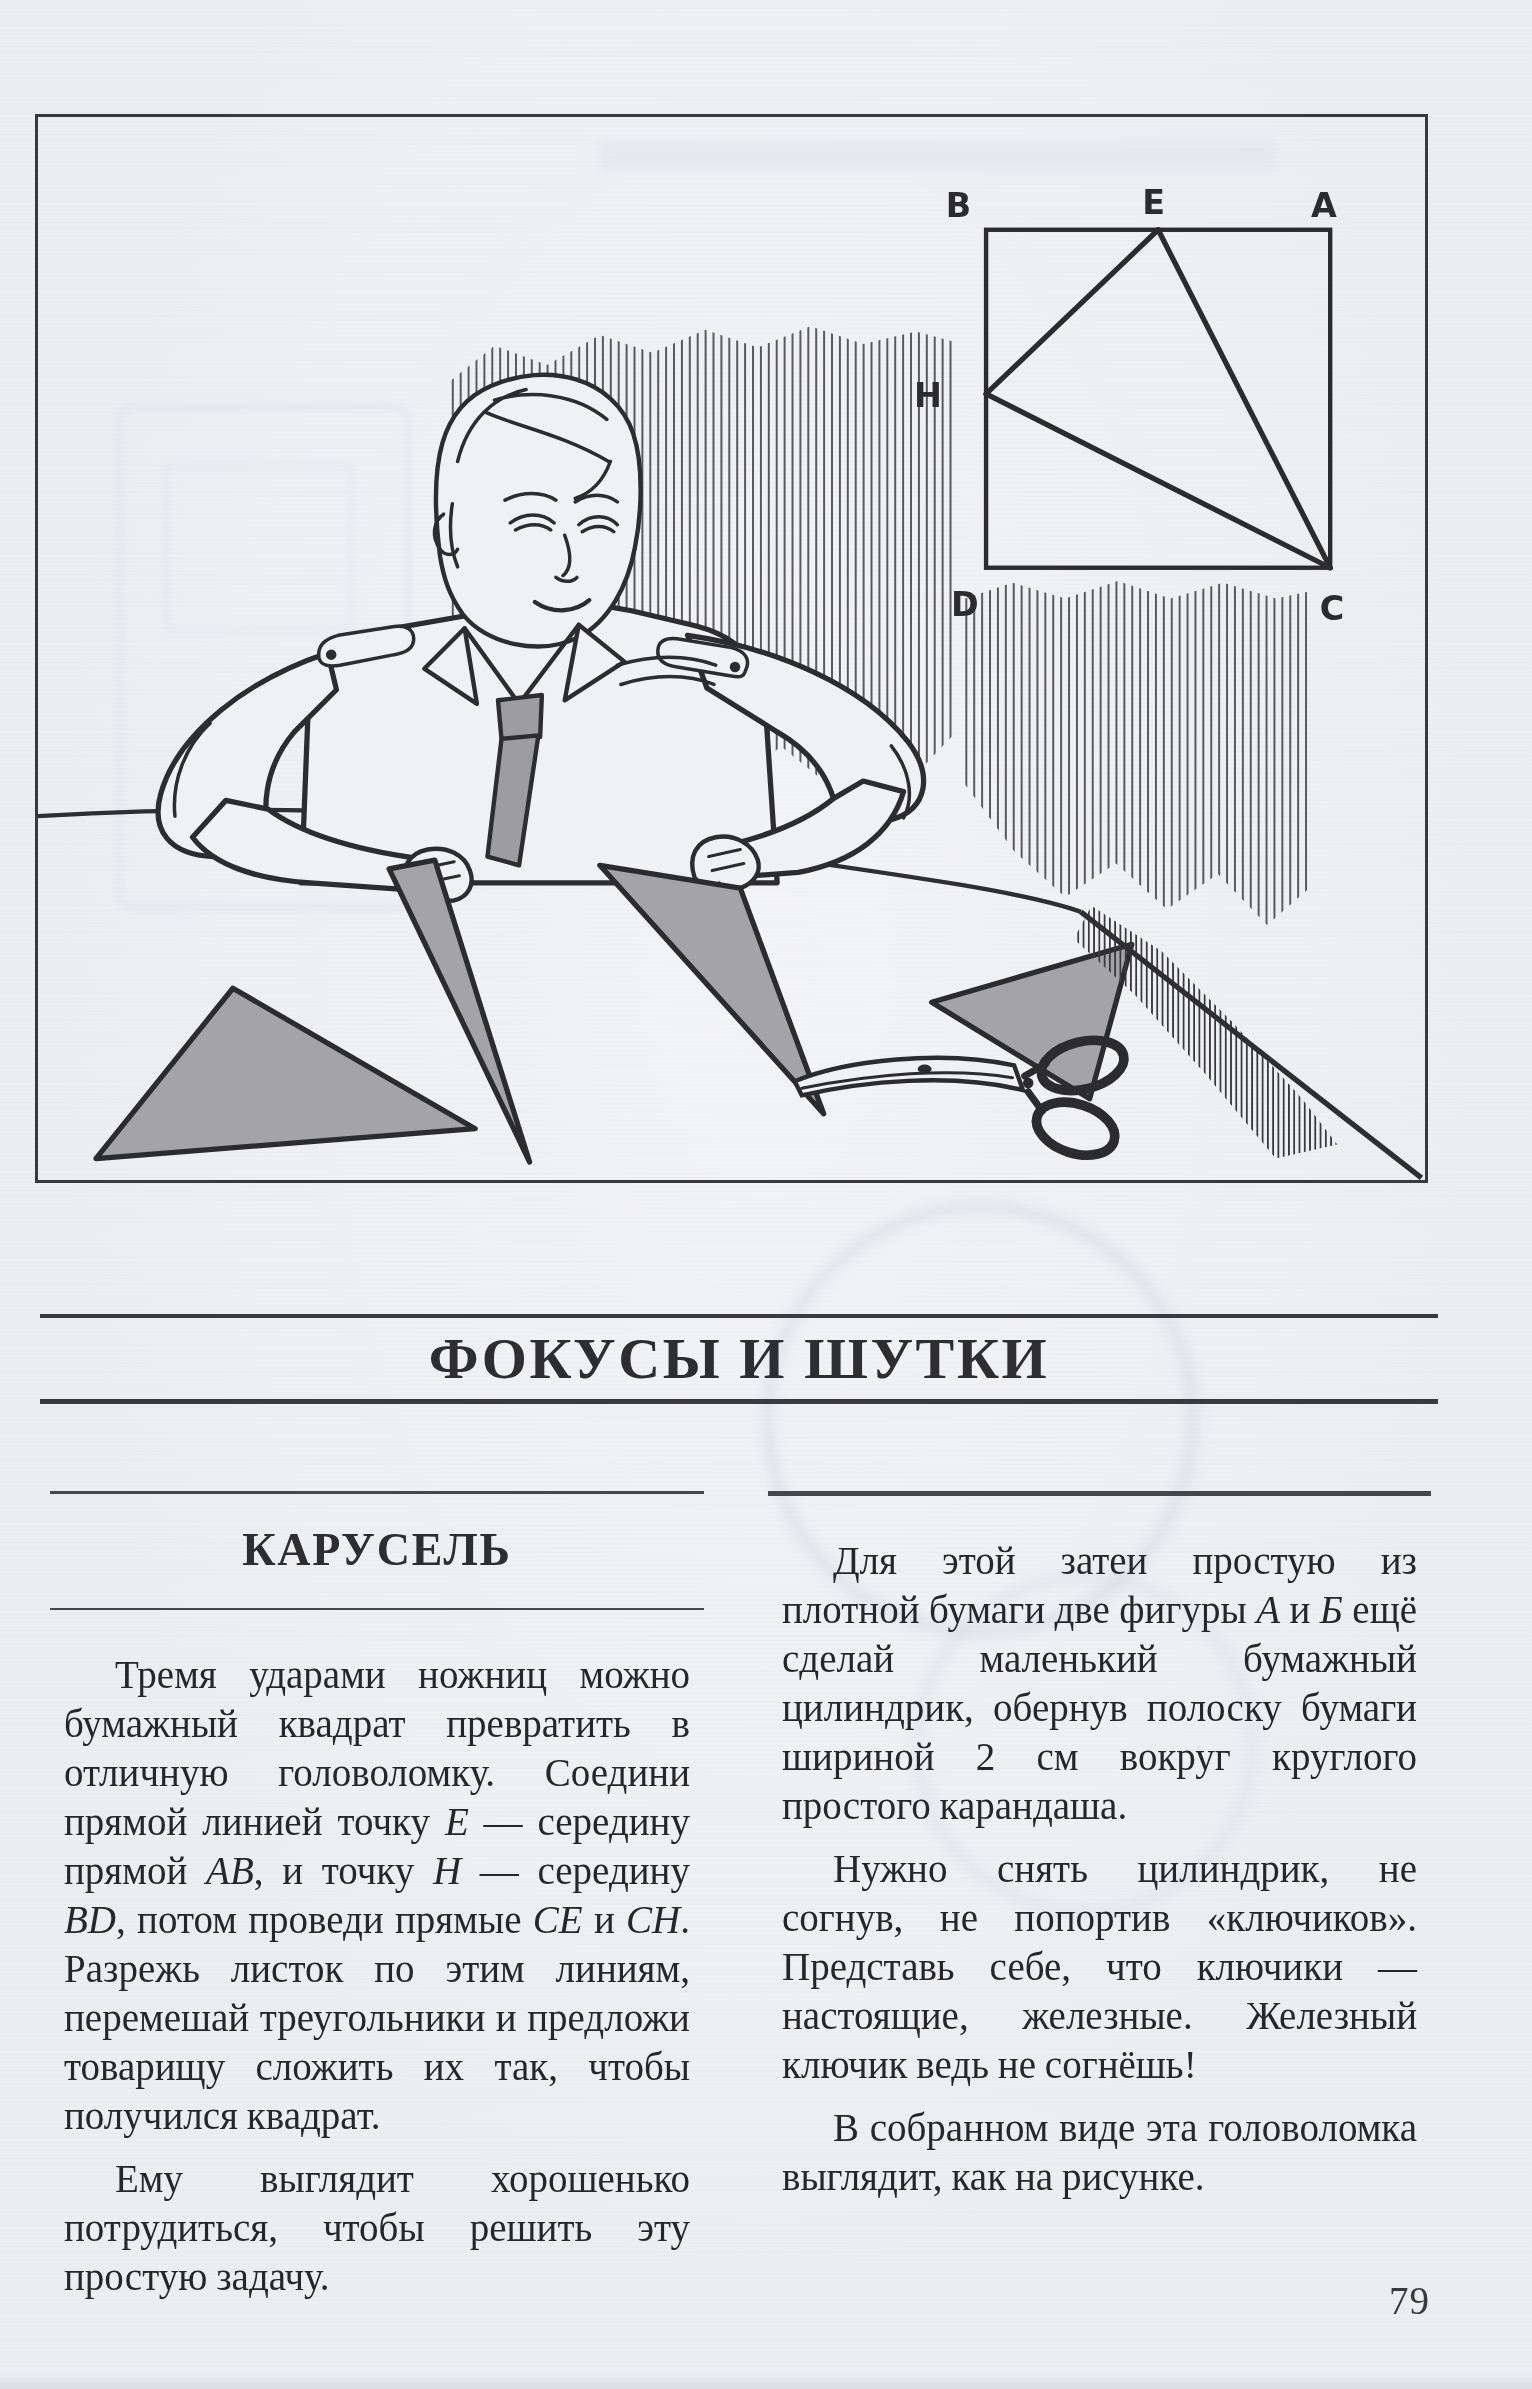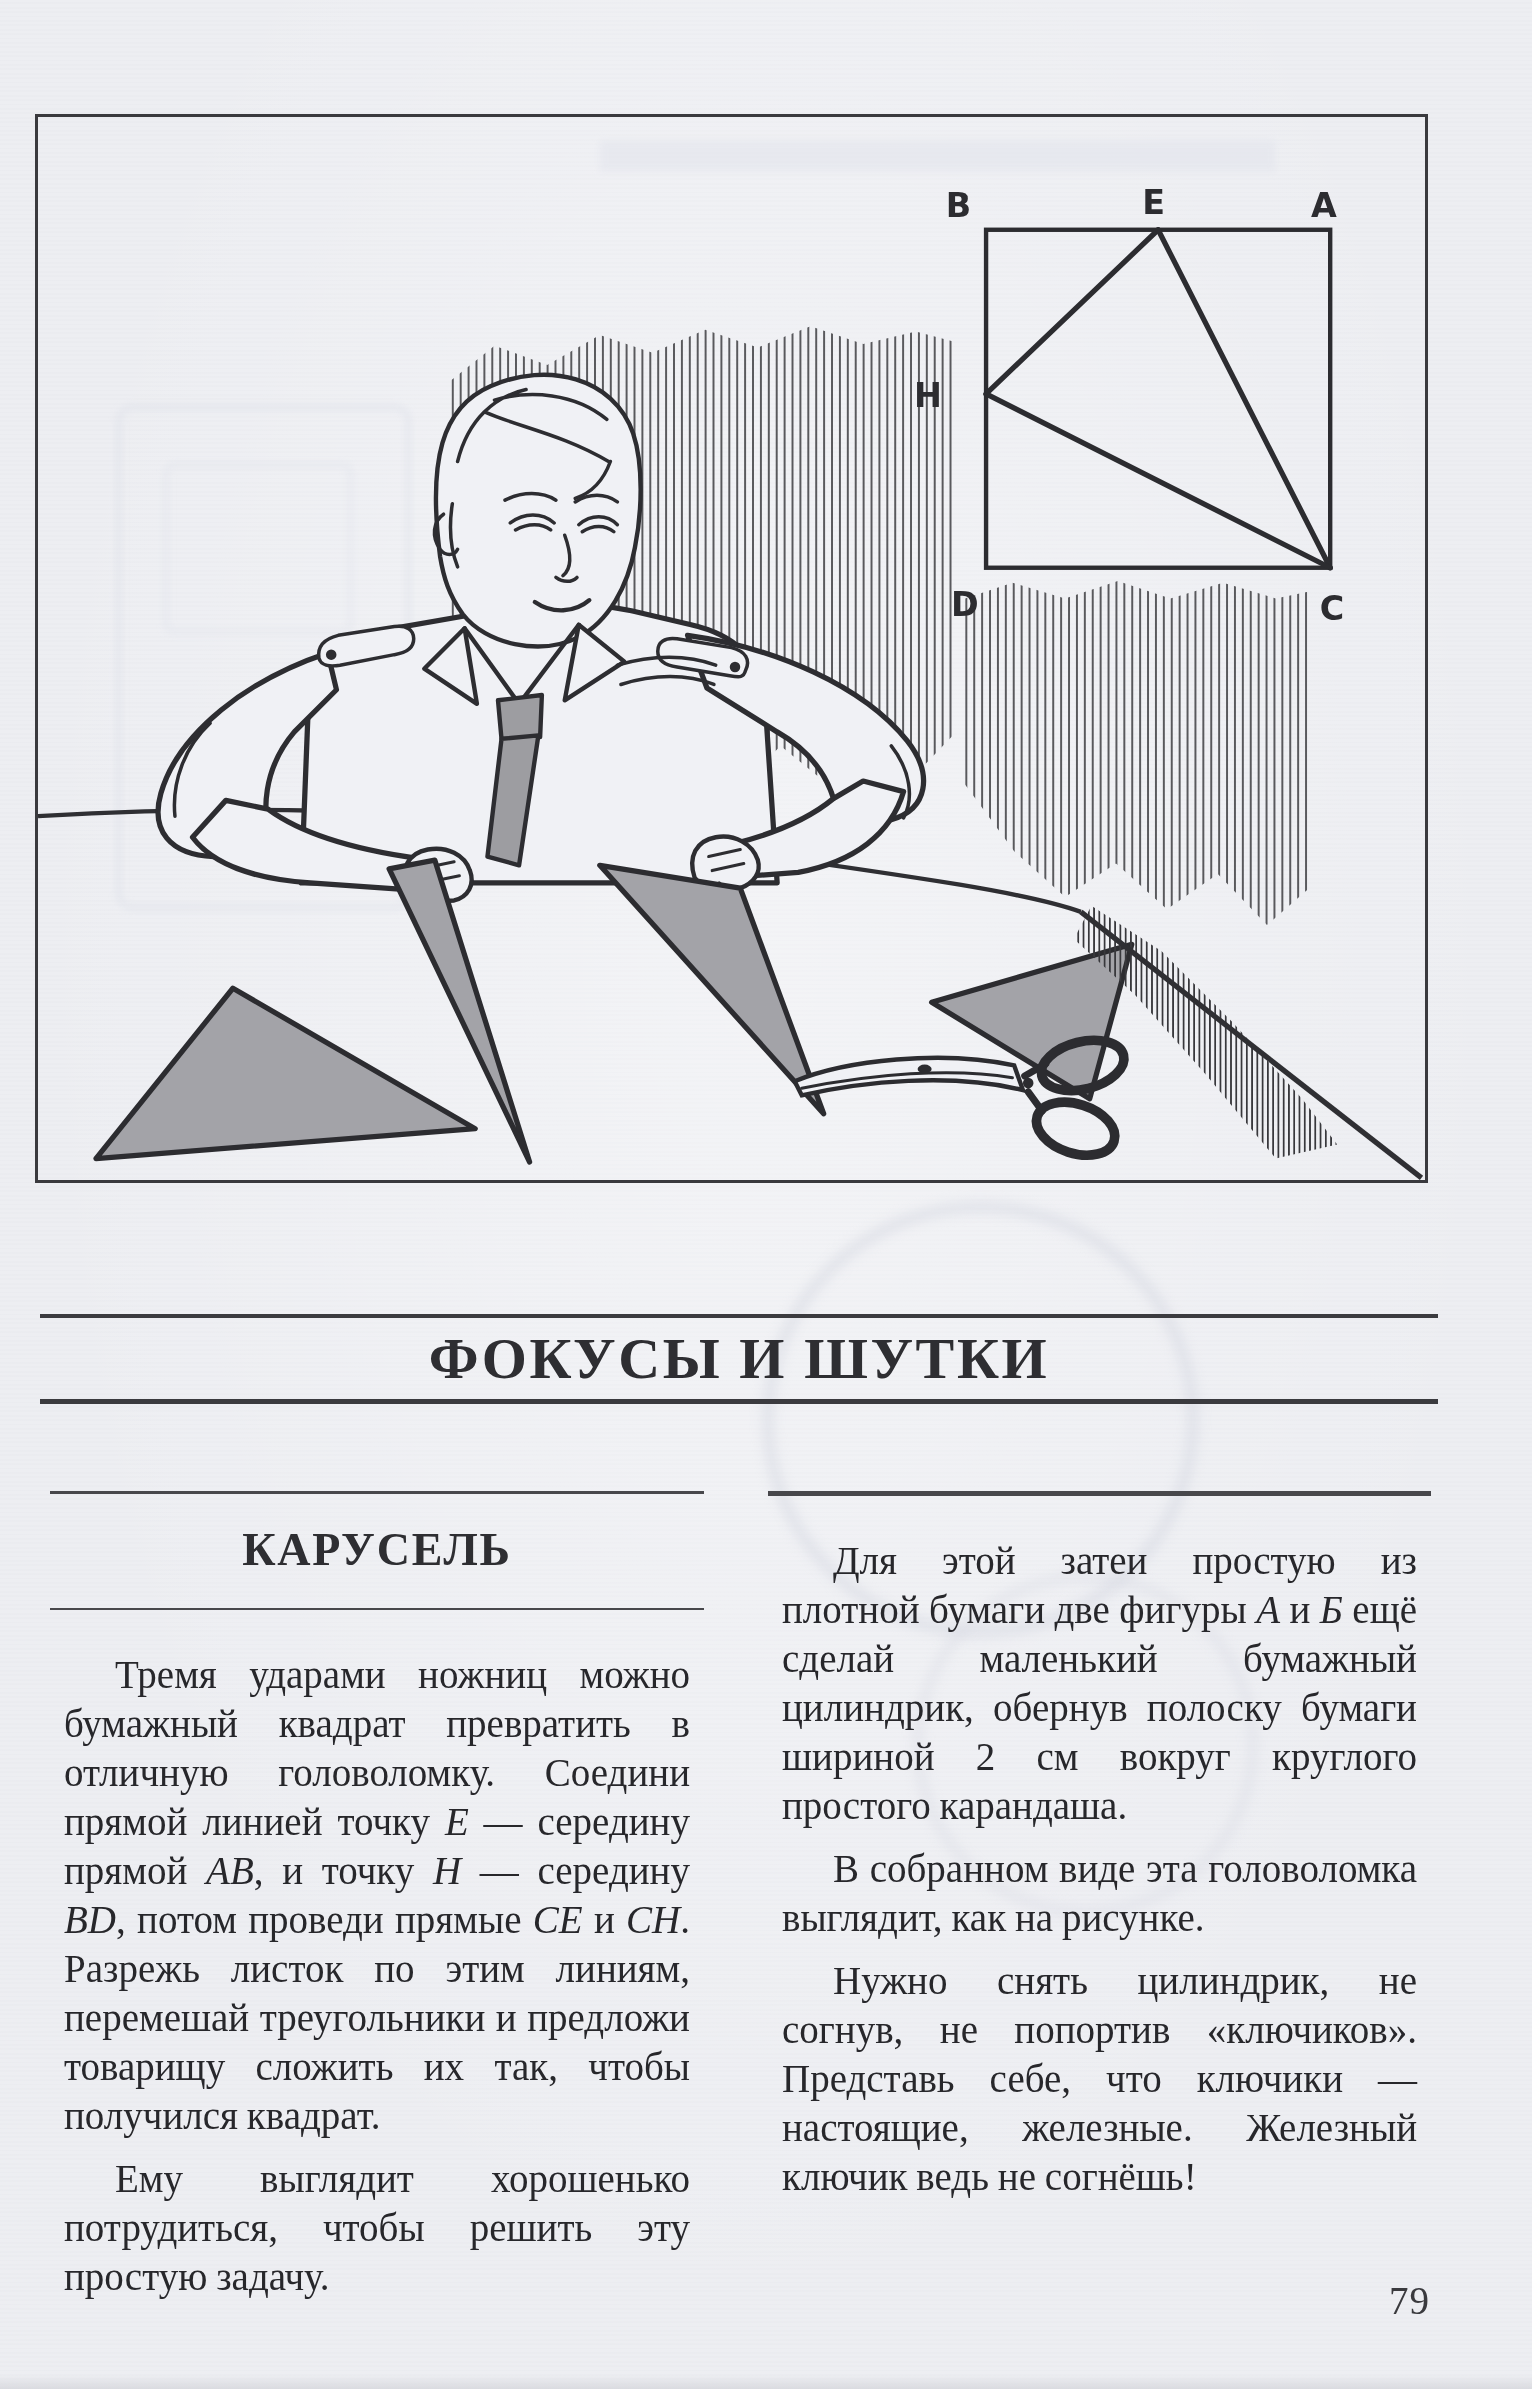--- a/index.html
+++ b/index.html
@@ -192,22 +192,22 @@
       <p lang="ru"><span>Тремя ударами ножниц можно бумажный квадрат превратить в отличную головоломку. Соедини прямой линией точку </span><span class="it">Е</span><span> — середину прямой </span><span class="it">АВ</span><span>, и точку </span><span class="it">Н</span><span> — середину </span><span class="it">BD</span><span>, потом проведи прямые </span><span class="it">СЕ</span><span> и </span><span class="it">СН</span><span>. Разрежь листок по этим линиям, перемешай треугольники и предложи товарищу сложить их так, чтобы получился квадрат.</span></p>
       <p lang="ru"><span>Ему выглядит хорошенько потрудиться, чтобы решить эту простую задачу.</span></p>
     </div>
   </div>
 
   <div class="col col-right">
     <div class="rule thin"></div>
     <div class="rule thin"></div>
     <div class="body-text">
       <p lang="ru"><span>Для этой затеи простую из плотной бумаги две фигуры </span><span class="it">А</span><span> и </span><span class="it">Б</span><span> ещё сделай маленький бумажный цилиндрик, обернув полоску бумаги шириной 2 см вокруг круглого простого карандаша.</span></p>
+      <p lang="ru"><span>Нужно снять цилиндрик, не согнув, не попортив «ключиков». Представь себе, что ключики — настоящие, железные. Железный ключик ведь не согнёшь!</span></p>
       <p lang="ru"><span>В собранном виде эта головоломка выглядит, как на рисунке.</span></p>
-      <p lang="ru"><span>Нужно снять цилиндрик, не согнув, не попортив «ключиков». Представь себе, что ключики — настоящие, железные. Железный ключик ведь не согнёшь!</span></p>
     </div>
   </div>
 
   <div class="page-number">79</div>
 
   <div class="bottom-shade"></div>
 </div>
 
 
 </body></html>

